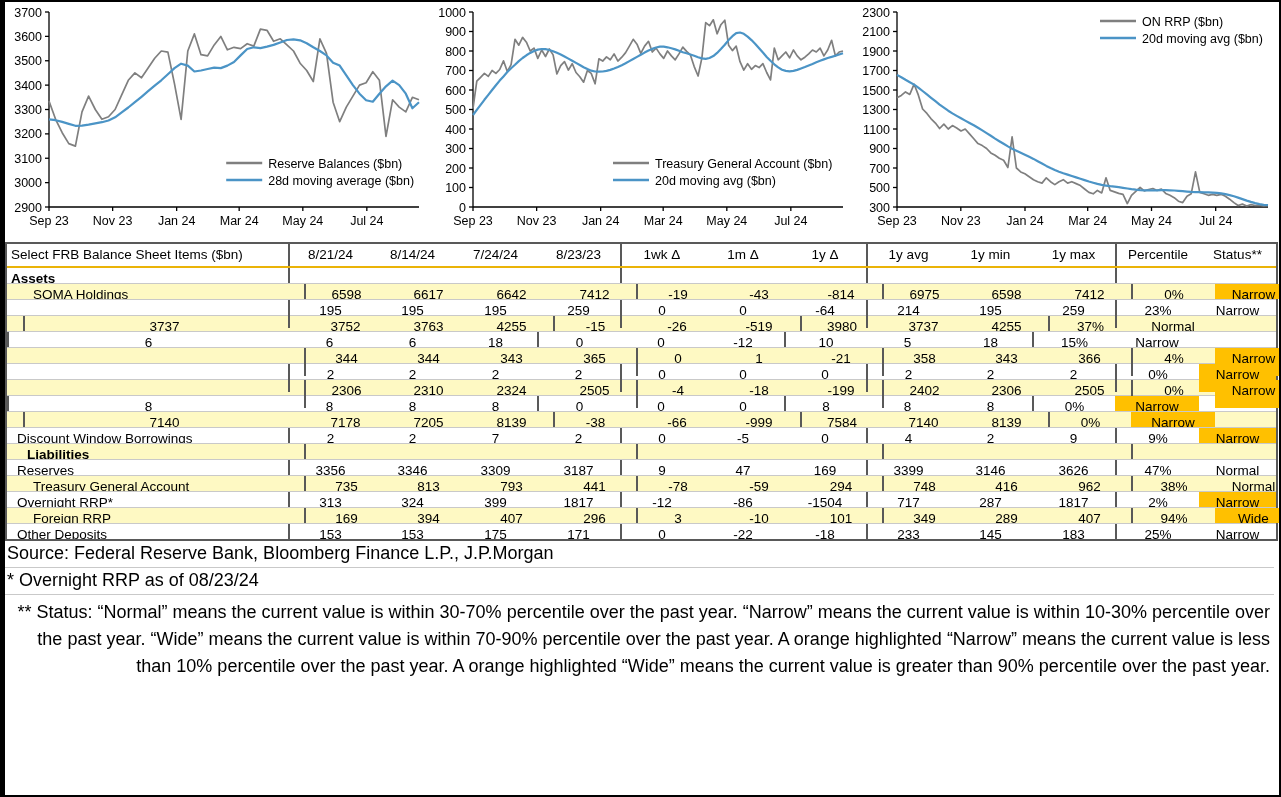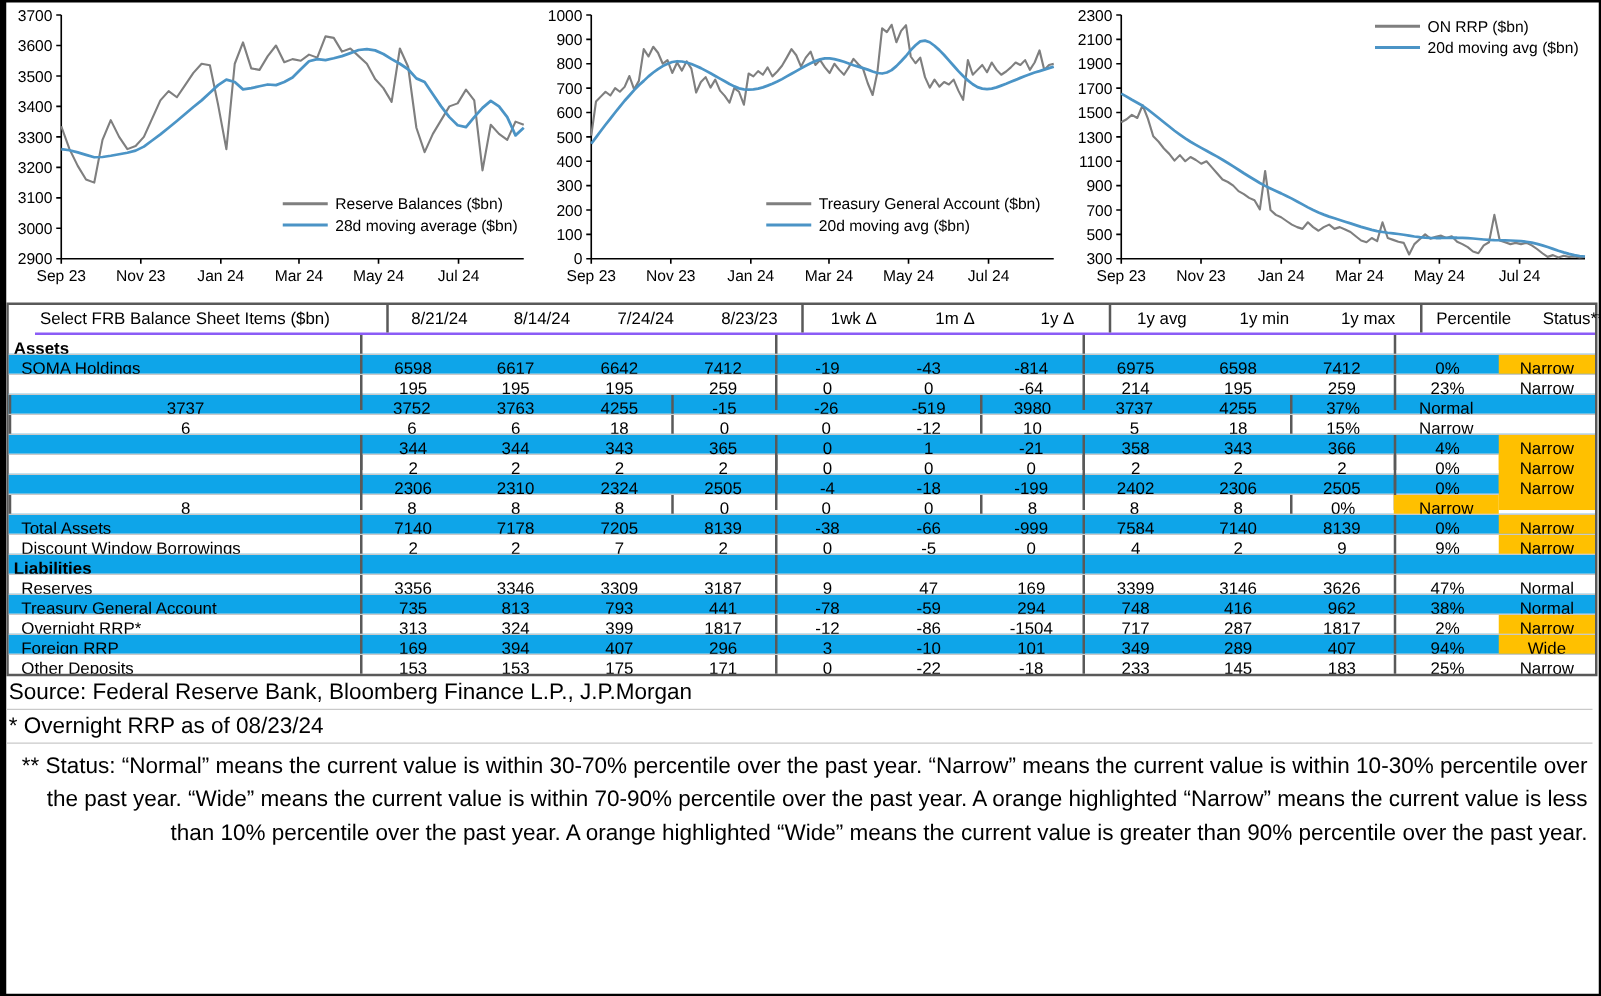--- a/index.html
+++ b/index.html
@@ -7,30 +7,30 @@
     width:1281px; height:797px; position:relative; background:#000;
     font-family:"Liberation Sans", sans-serif; color:#000; overflow:hidden;
   }
   .page { position:absolute; left:5px; top:2px; width:1274px; height:793px; background:#fff; overflow:hidden; }
   .charts-row { display:flex; height:236px; padding-top:1px; }
   .chart { margin:0; }
   svg text { font-family:"Liberation Sans", sans-serif; }
 
   .bstable { margin-top:3px; width:1269px; border:2px solid #595959; font-size:13.5px; }
   .trow { display:grid; grid-template-columns:281px 83px 83px 83px 83px 82px 82px 82px 83px 83px 83px 84px 77px; height:15px; }
-  .trow.header { height:22px; border-bottom:2px solid #8b5cf6;margin-left:21px; }
+  .trow.header { height:22px; border-bottom:2px solid #eab308; }
   .trow + .trow + .trow { border-top:1px solid #c9c9c9; }
   .cell { line-height:21.5px; white-space:nowrap; overflow:hidden; }
   .num { text-align:center; }
   .lab { text-align:left; padding-left:4px; }
   .ind1 { padding-left:10px; }
   .ind2 { padding-left:17px;margin-top:28px; }
   .bold { font-weight:bold; }
   .sep { border-left:2px solid #595959; }
-  .shade { background:#0ea5e9; }
+  .shade { background:#fef9c3;padding-left:16px; }
   .flag { background:#FFC000; }
 
   .footnotes { width:1269px; font-size:18px; }
   .fnote { padding:2px 2px 3px 2px; border-bottom:1px solid #c9c9c9; }
   .fnote.para { border-bottom:none; padding-top:4px; line-height:1.5; padding-right:4px;text-align:right; }
 </style>
 </head>
 <body>
 
 <div class="page">
@@ -314,21 +314,20 @@
         <div class="cell num sep">0</div>
         <div class="cell num">0</div>
         <div class="cell num">0</div>
         <div class="cell num sep">8</div>
         <div class="cell num">8</div>
         <div class="cell num">8</div>
         <div class="cell num sep">0%</div>
         <div class="cell num flag">Narrow</div>
       </div>
       <div class="trow shade">
-        <div class="cell lab ind1">Total Assets</div>
         <div class="cell num sep">7140</div>
         <div class="cell num">7178</div>
         <div class="cell num">7205</div>
         <div class="cell num">8139</div>
         <div class="cell num sep">-38</div>
         <div class="cell num">-66</div>
         <div class="cell num">-999</div>
         <div class="cell num sep">7584</div>
         <div class="cell num">7140</div>
         <div class="cell num">8139</div>

